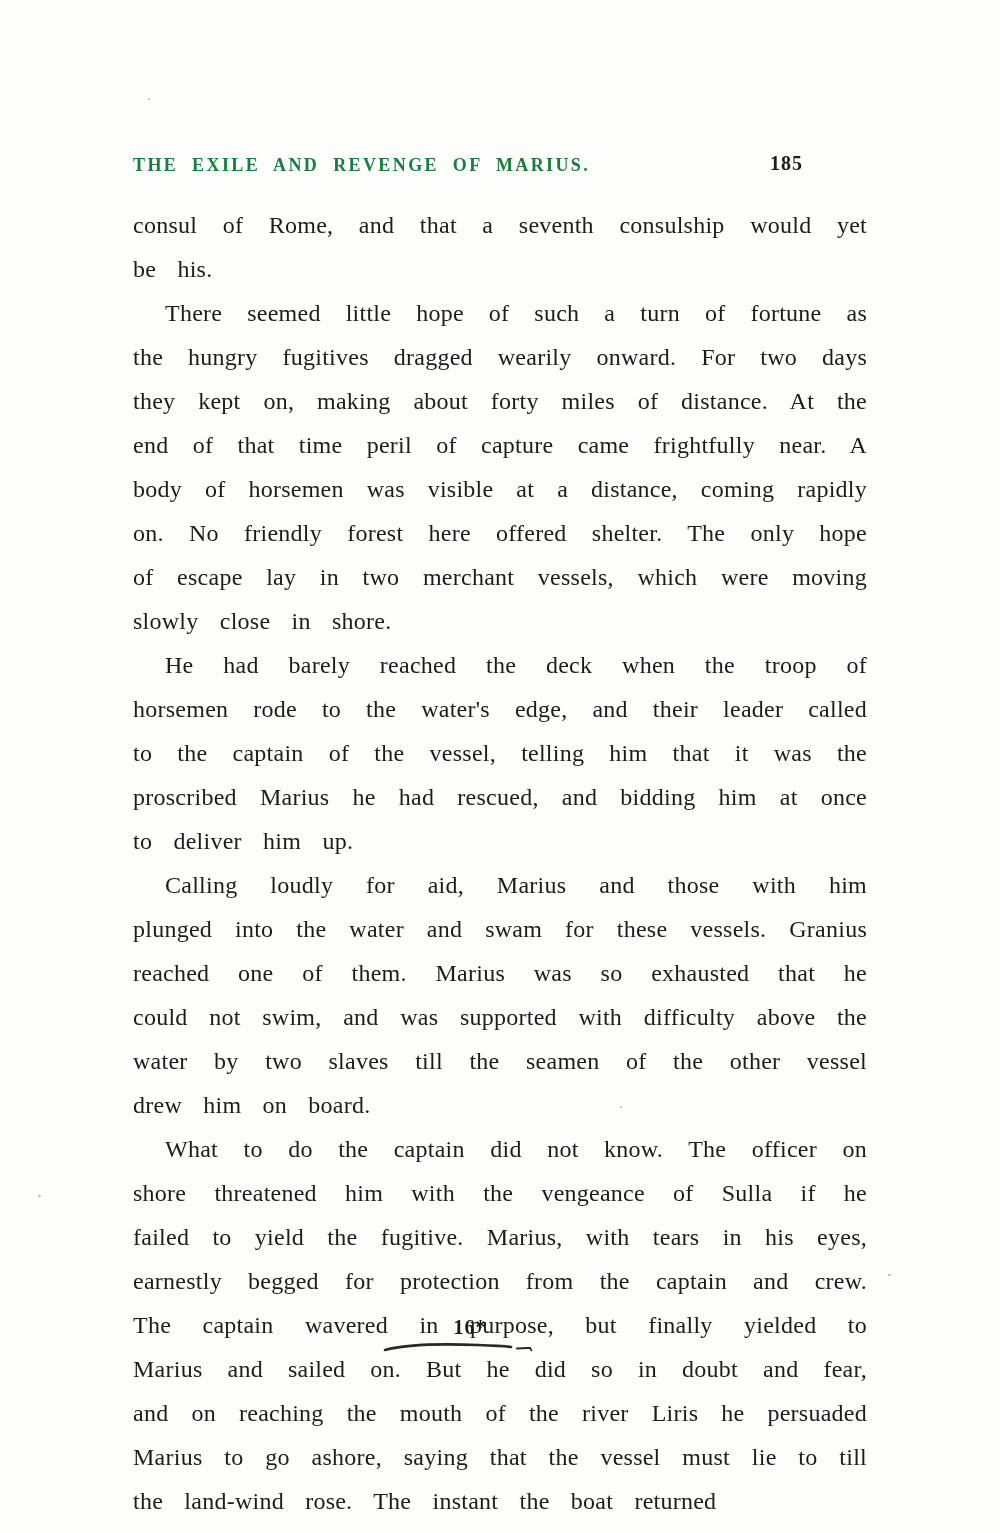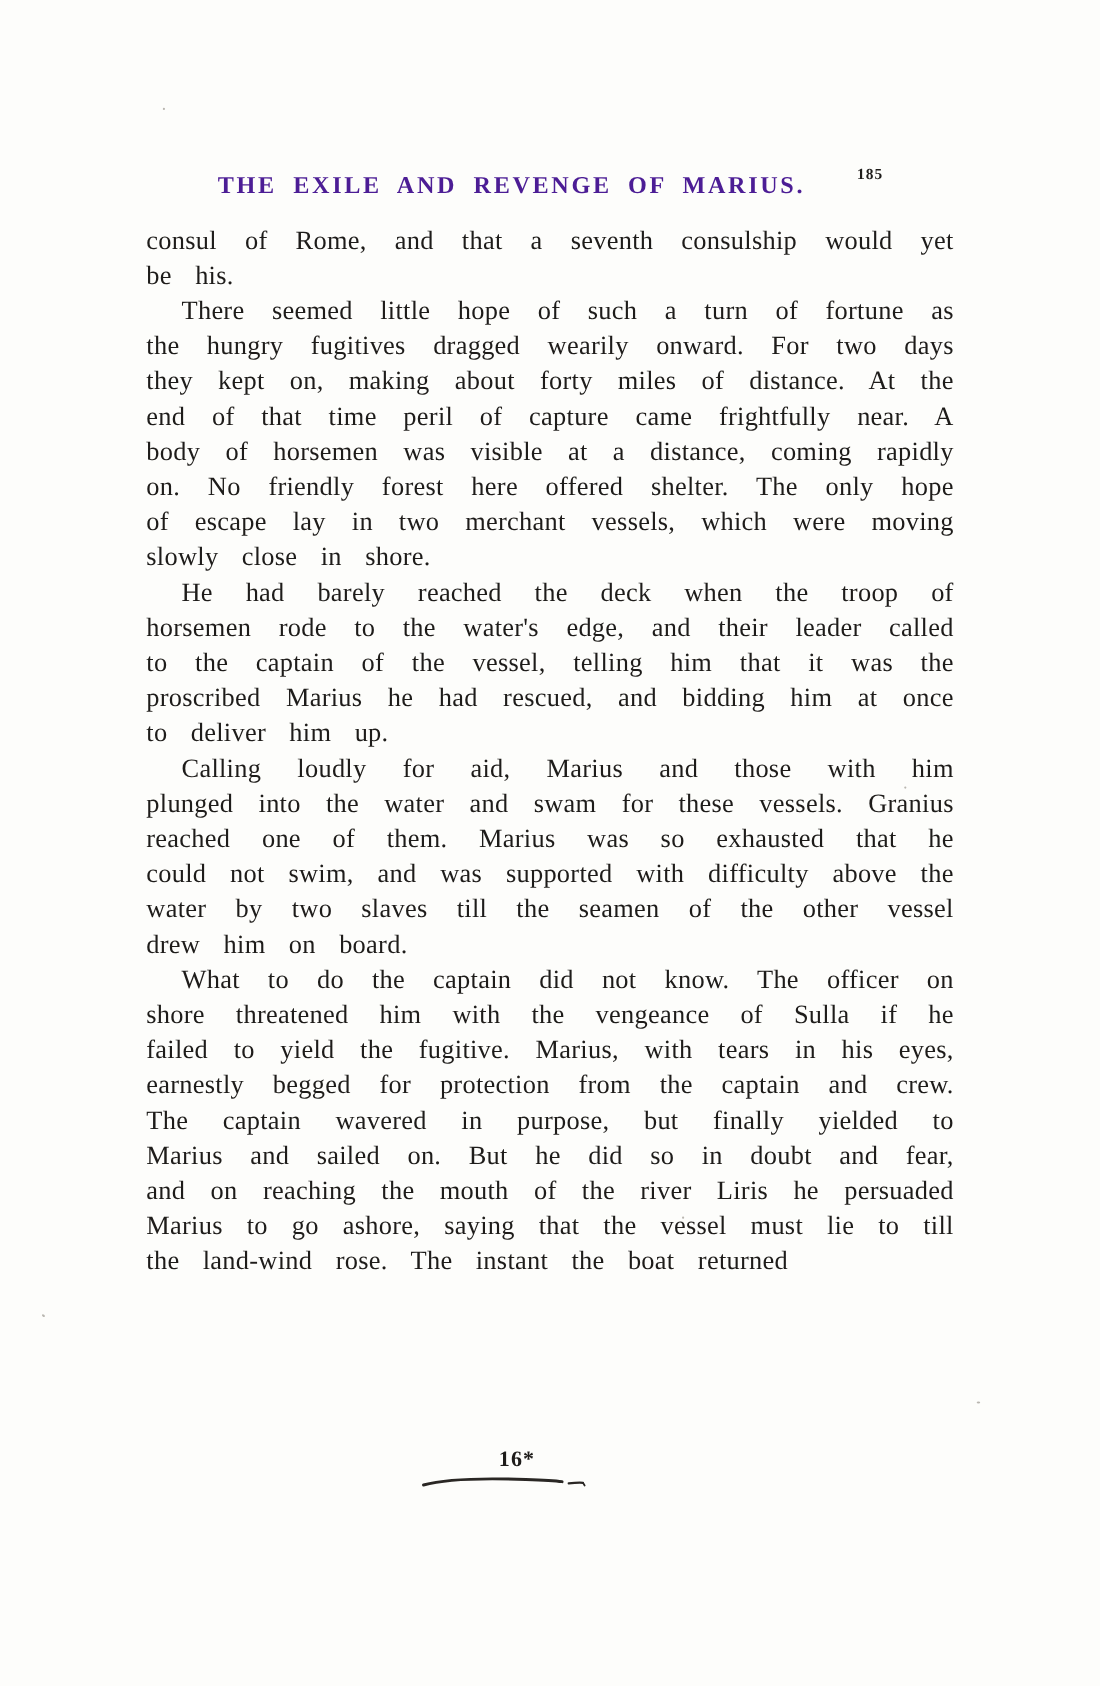--- a/index.html
+++ b/index.html
@@ -21,38 +21,38 @@
     top: 155px;
     width: 734px;
   }
   .header {
     position: relative;
     height: 48px;
     font-weight: 700;
   }
   .running-title {
     display: block;
-    text-align: center;
+    text-align: left;
     padding-right: 70px;
-    font-size: 22px;
+    font-size: 18px;
     letter-spacing: 2.4px;
     word-spacing: 7px;
-    color: #4c1d95;
+    color: #15803d;
   }
   .page-number {
     position: absolute;
     right: 64px;
     top: -3px;
-    font-size: 14px;
+    font-size: 20px;
     font-weight: 700;
     letter-spacing: 1px;
   }
   .body-text {
     font-size: 24px;
-    line-height: 32px;
+    line-height: 44px;
     text-align: justify;
     word-spacing: 15px;
     letter-spacing: 0.25px;
   }
   .para {
     margin: 0;
     text-indent: 32px;
   }
   .para.no-indent {
     text-indent: 0;

